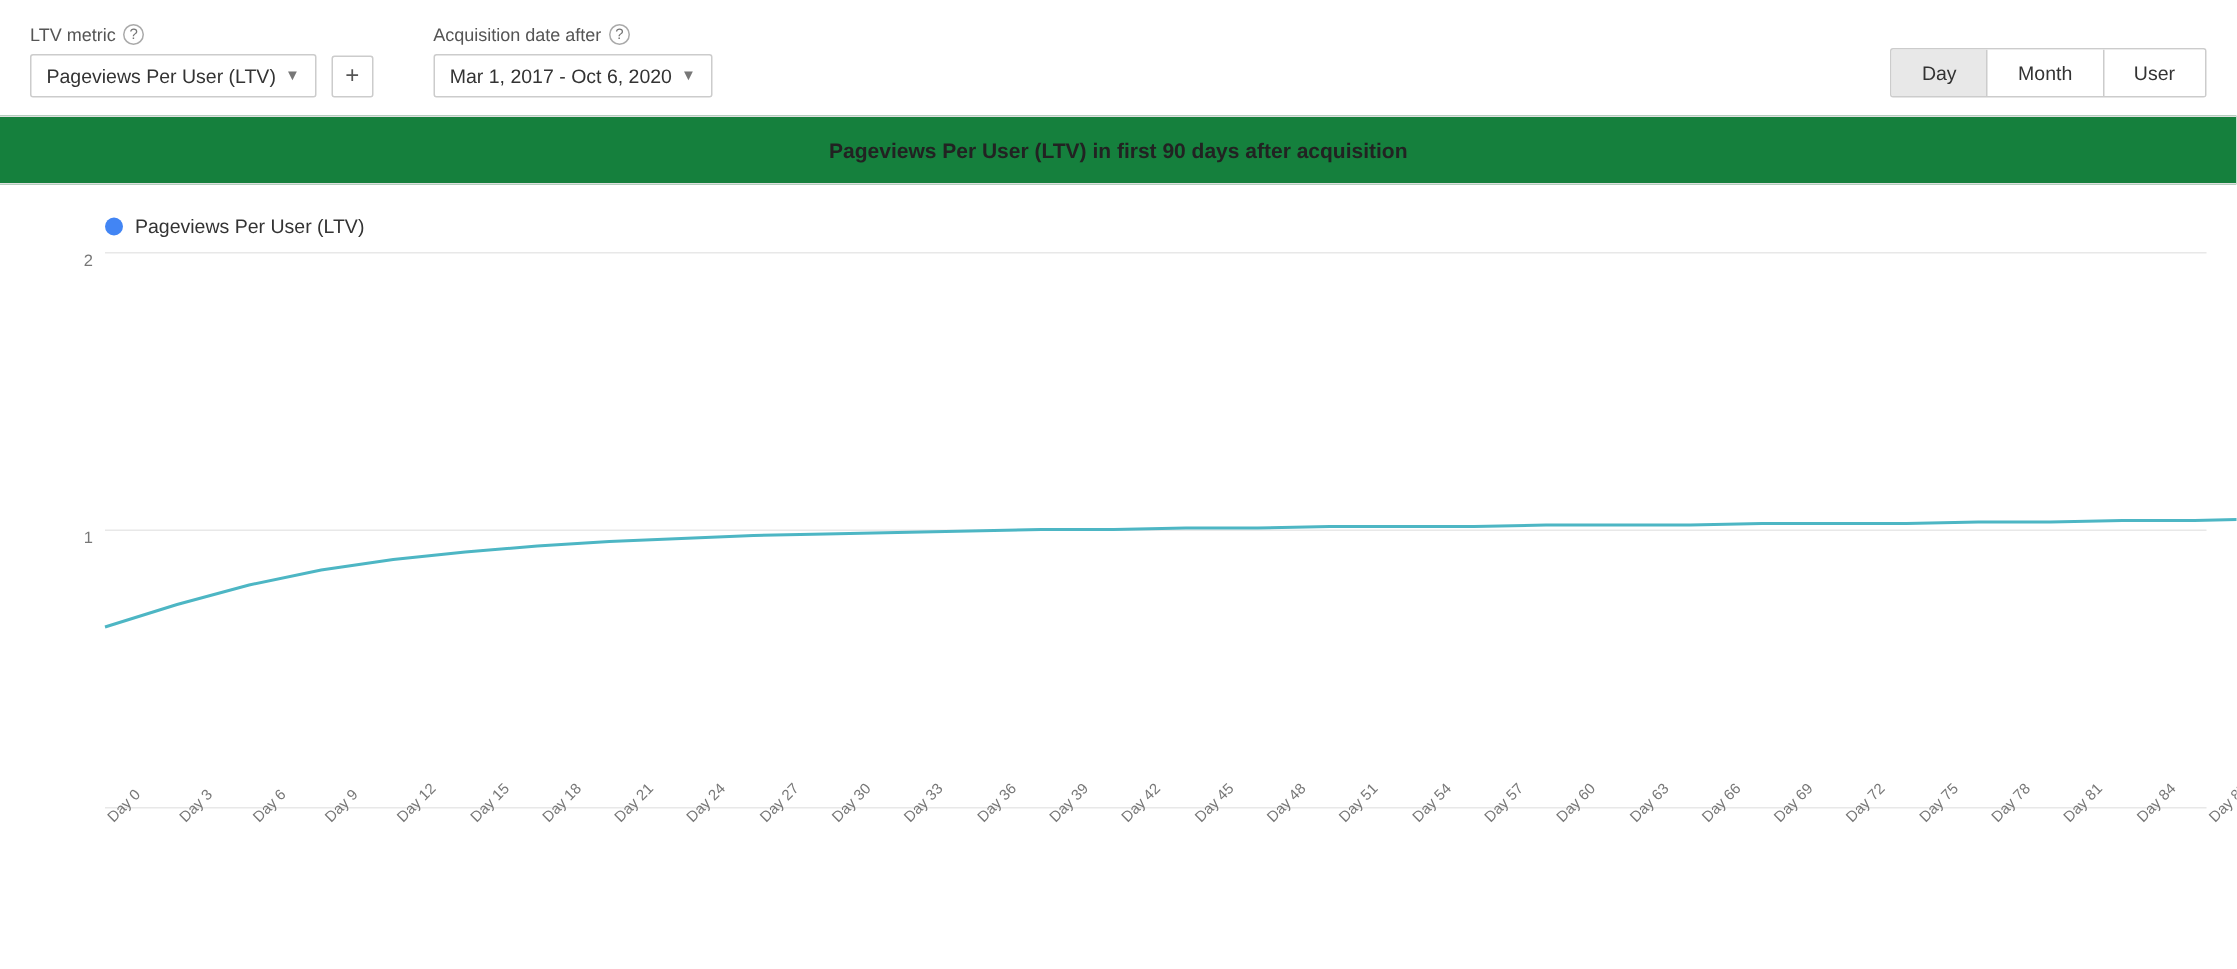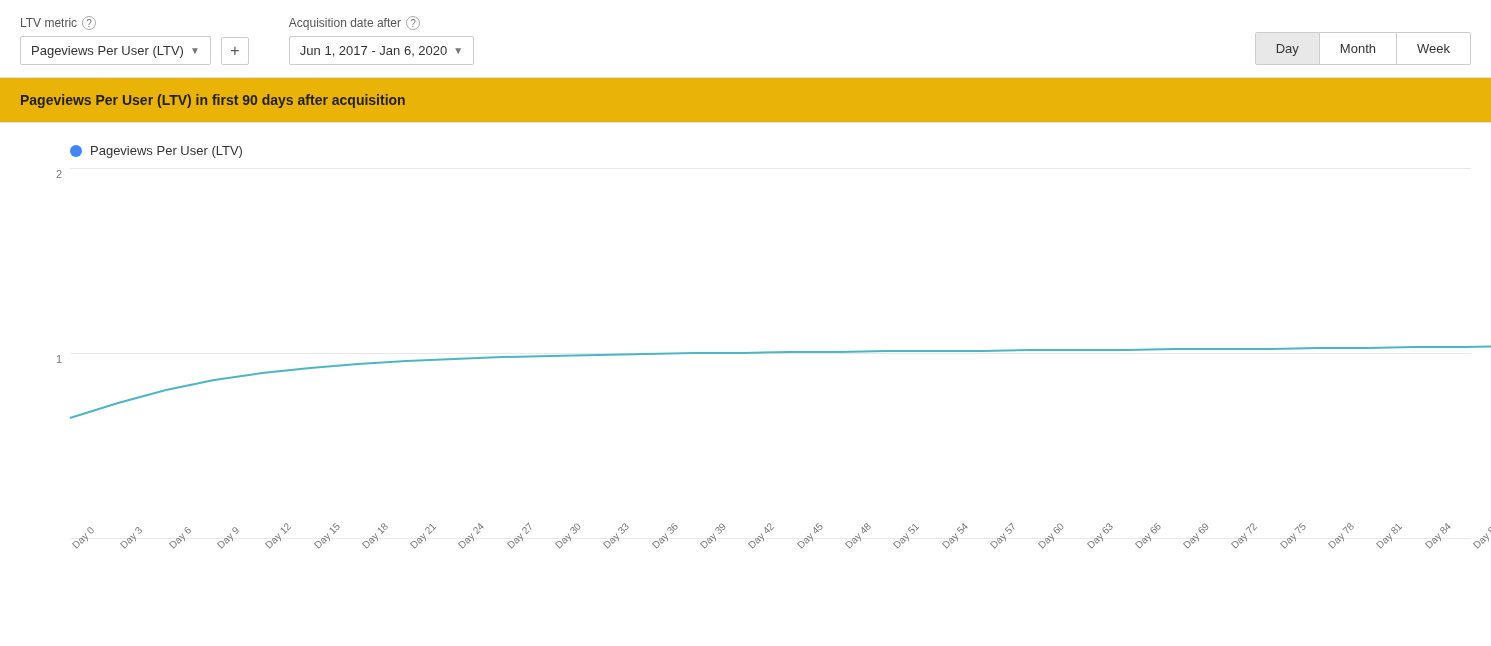--- a/index.html
+++ b/index.html
@@ -107,27 +107,28 @@
     .time-btn:first-child {
       border-left: none;
     }
 
     .time-btn.active {
       background: #e8e8e8;
       font-weight: 500;
     }
 
     .chart-title-bar {
-      background: #eab308;
+      background: #15803d;
       padding: 14px 20px;
       font-size: 14px;
       font-weight: bold;
       color: #222;
       border-top: 1px solid #e0e0e0;
       border-bottom: 1px solid #e0e0e0;
+      text-align: center;
     }
 
     .chart-area {
       padding: 20px 20px 0 20px;
       position: relative;
     }
 
     .legend {
       display: flex;
       align-items: center;
@@ -238,29 +239,29 @@
       <button class="add-btn">+</button>
     </div>
   </div>
 
   <div class="control-group">
     <div class="control-label">
       <span>Acquisition date after</span>
       <span class="help-icon">?</span>
     </div>
     <button class="dropdown-btn">
-      <span>Jun 1, 2017 - Jan 6, 2020</span>
+      <span>Mar 1, 2017 - Oct 6, 2020</span>
       <span class="arrow">▼</span>
     </button>
   </div>
 
   <div class="time-buttons" style="margin-left:auto; align-self:flex-end;">
     <button class="time-btn active">Day</button>
     <button class="time-btn">Month</button>
-    <button class="time-btn">Week</button>
+    <button class="time-btn">User</button>
   </div>
 </div>
 
 <div class="chart-title-bar">
   <span>Pageviews Per User (LTV) in first 90 days after acquisition</span>
 </div>
 
 <div class="chart-area">
   <div class="legend">
     <div class="legend-dot" style="background:#4285f4;"></div>

